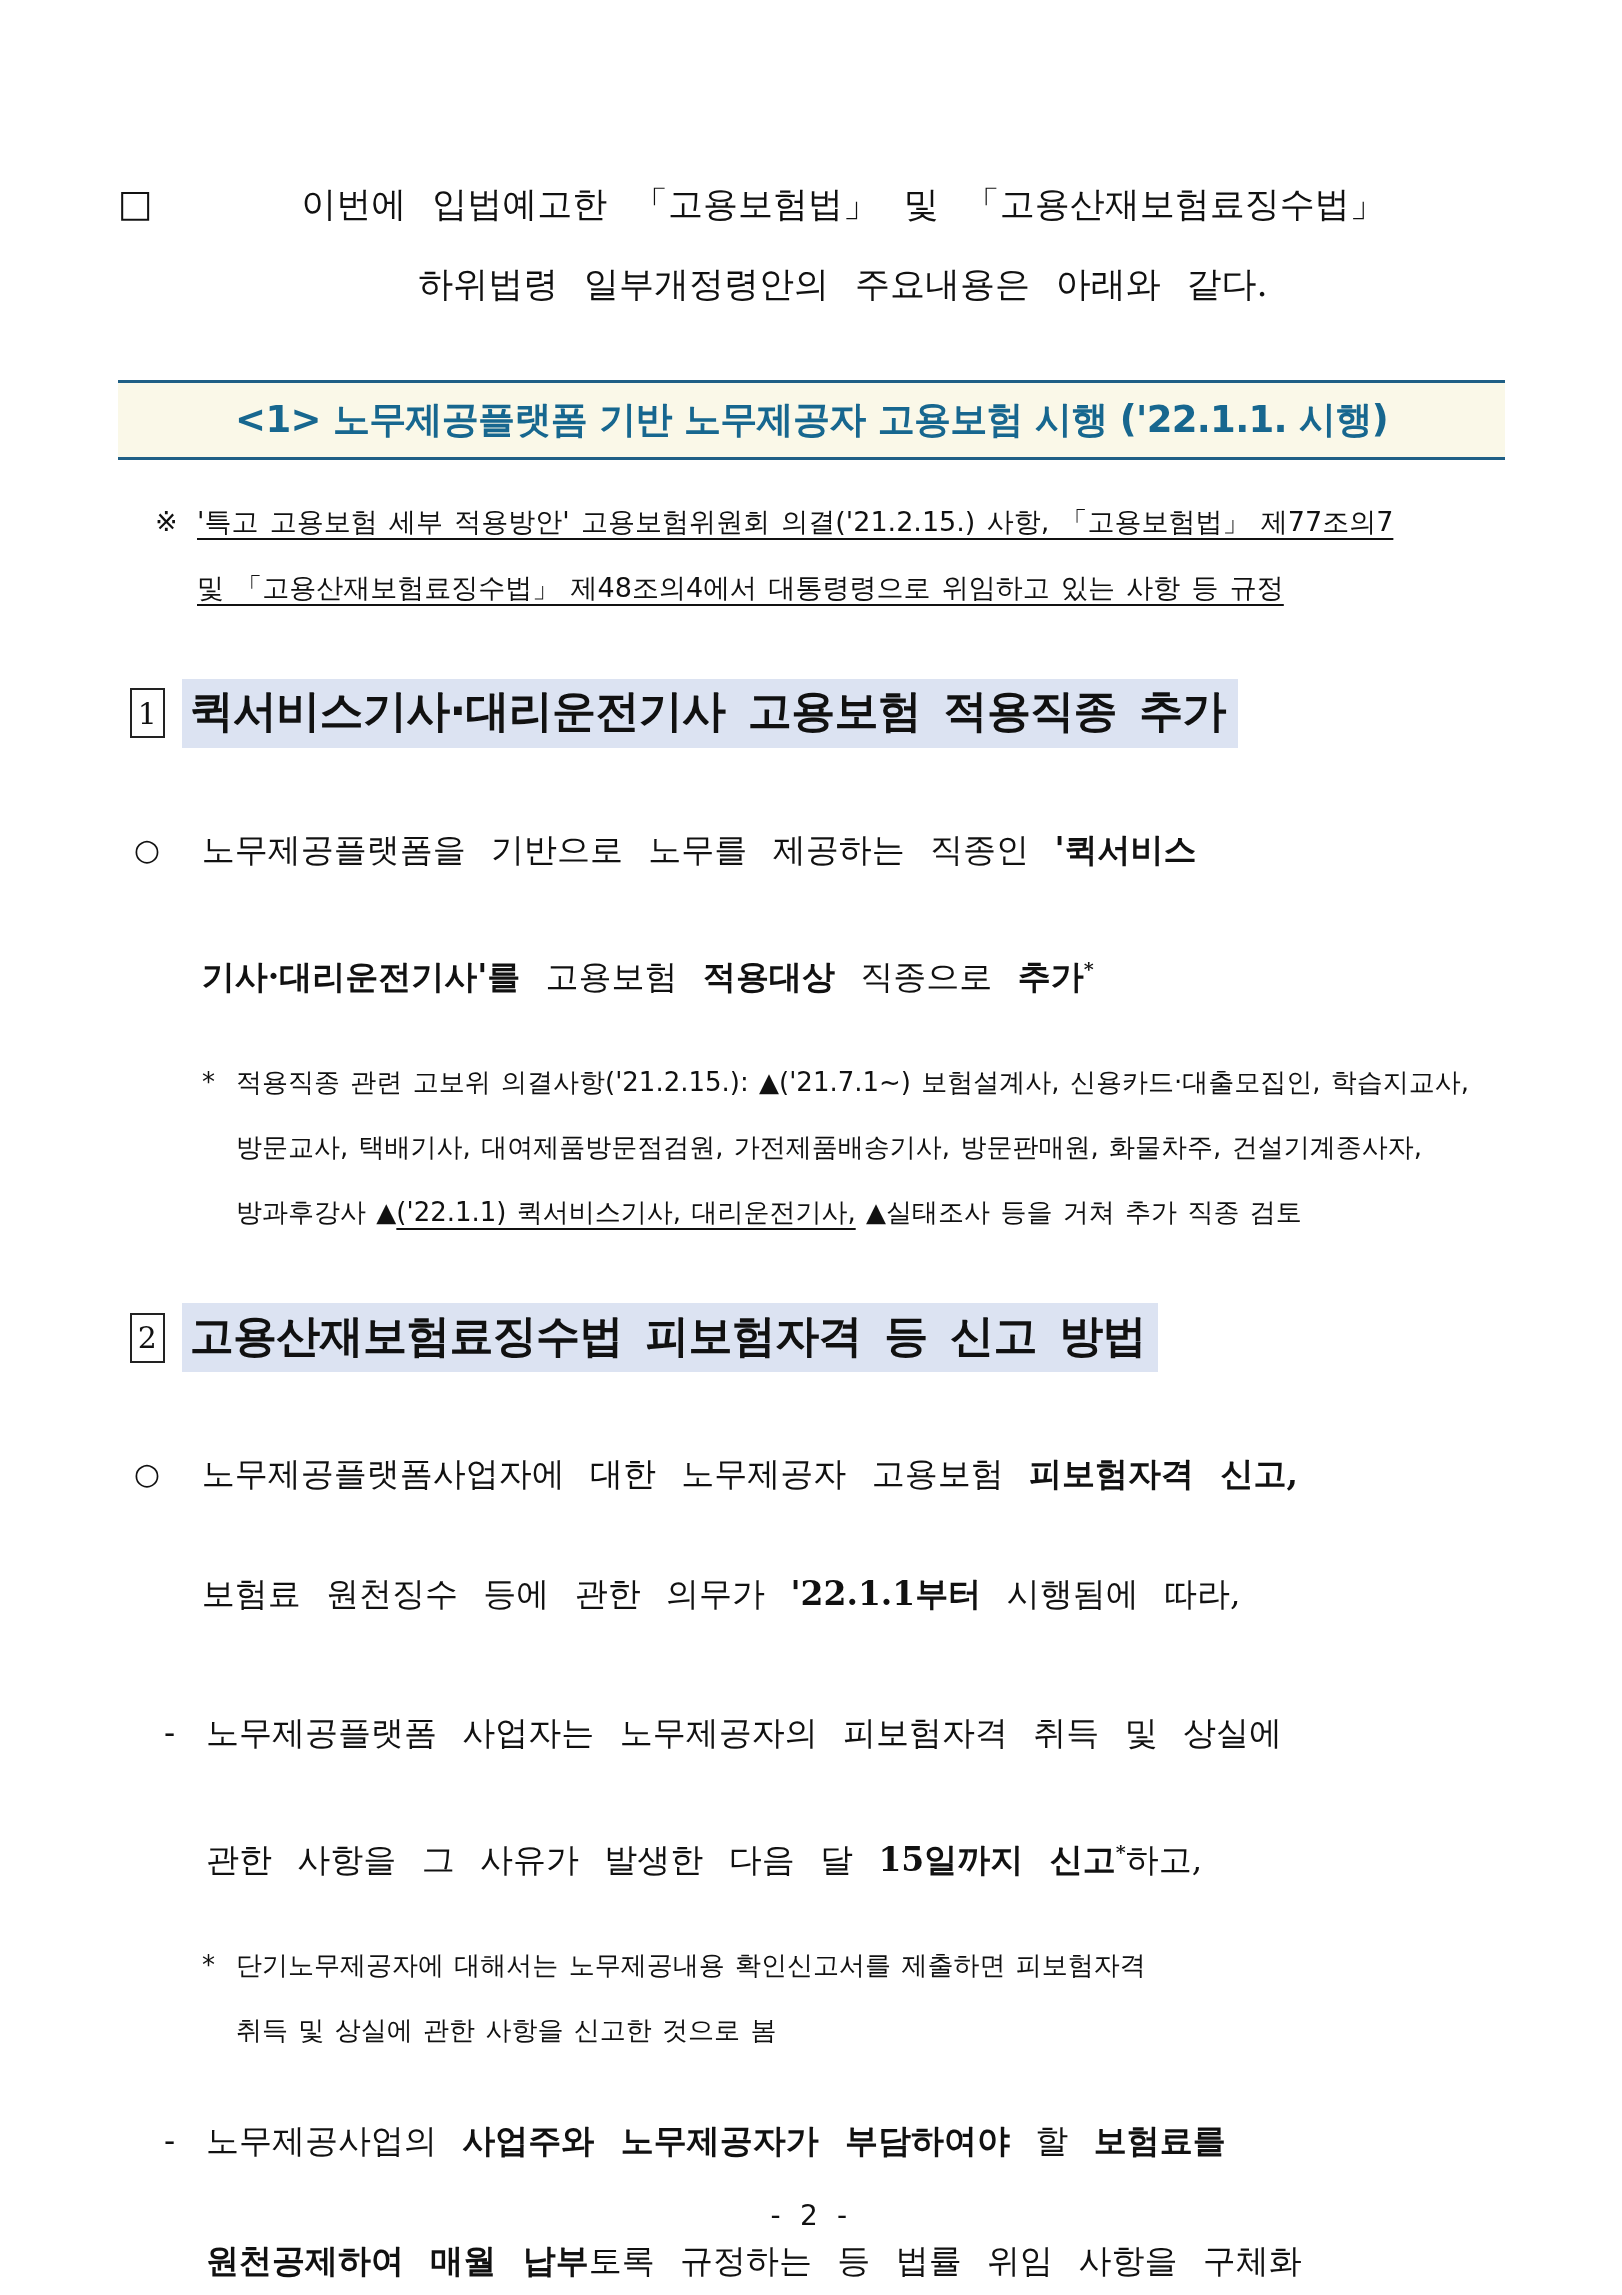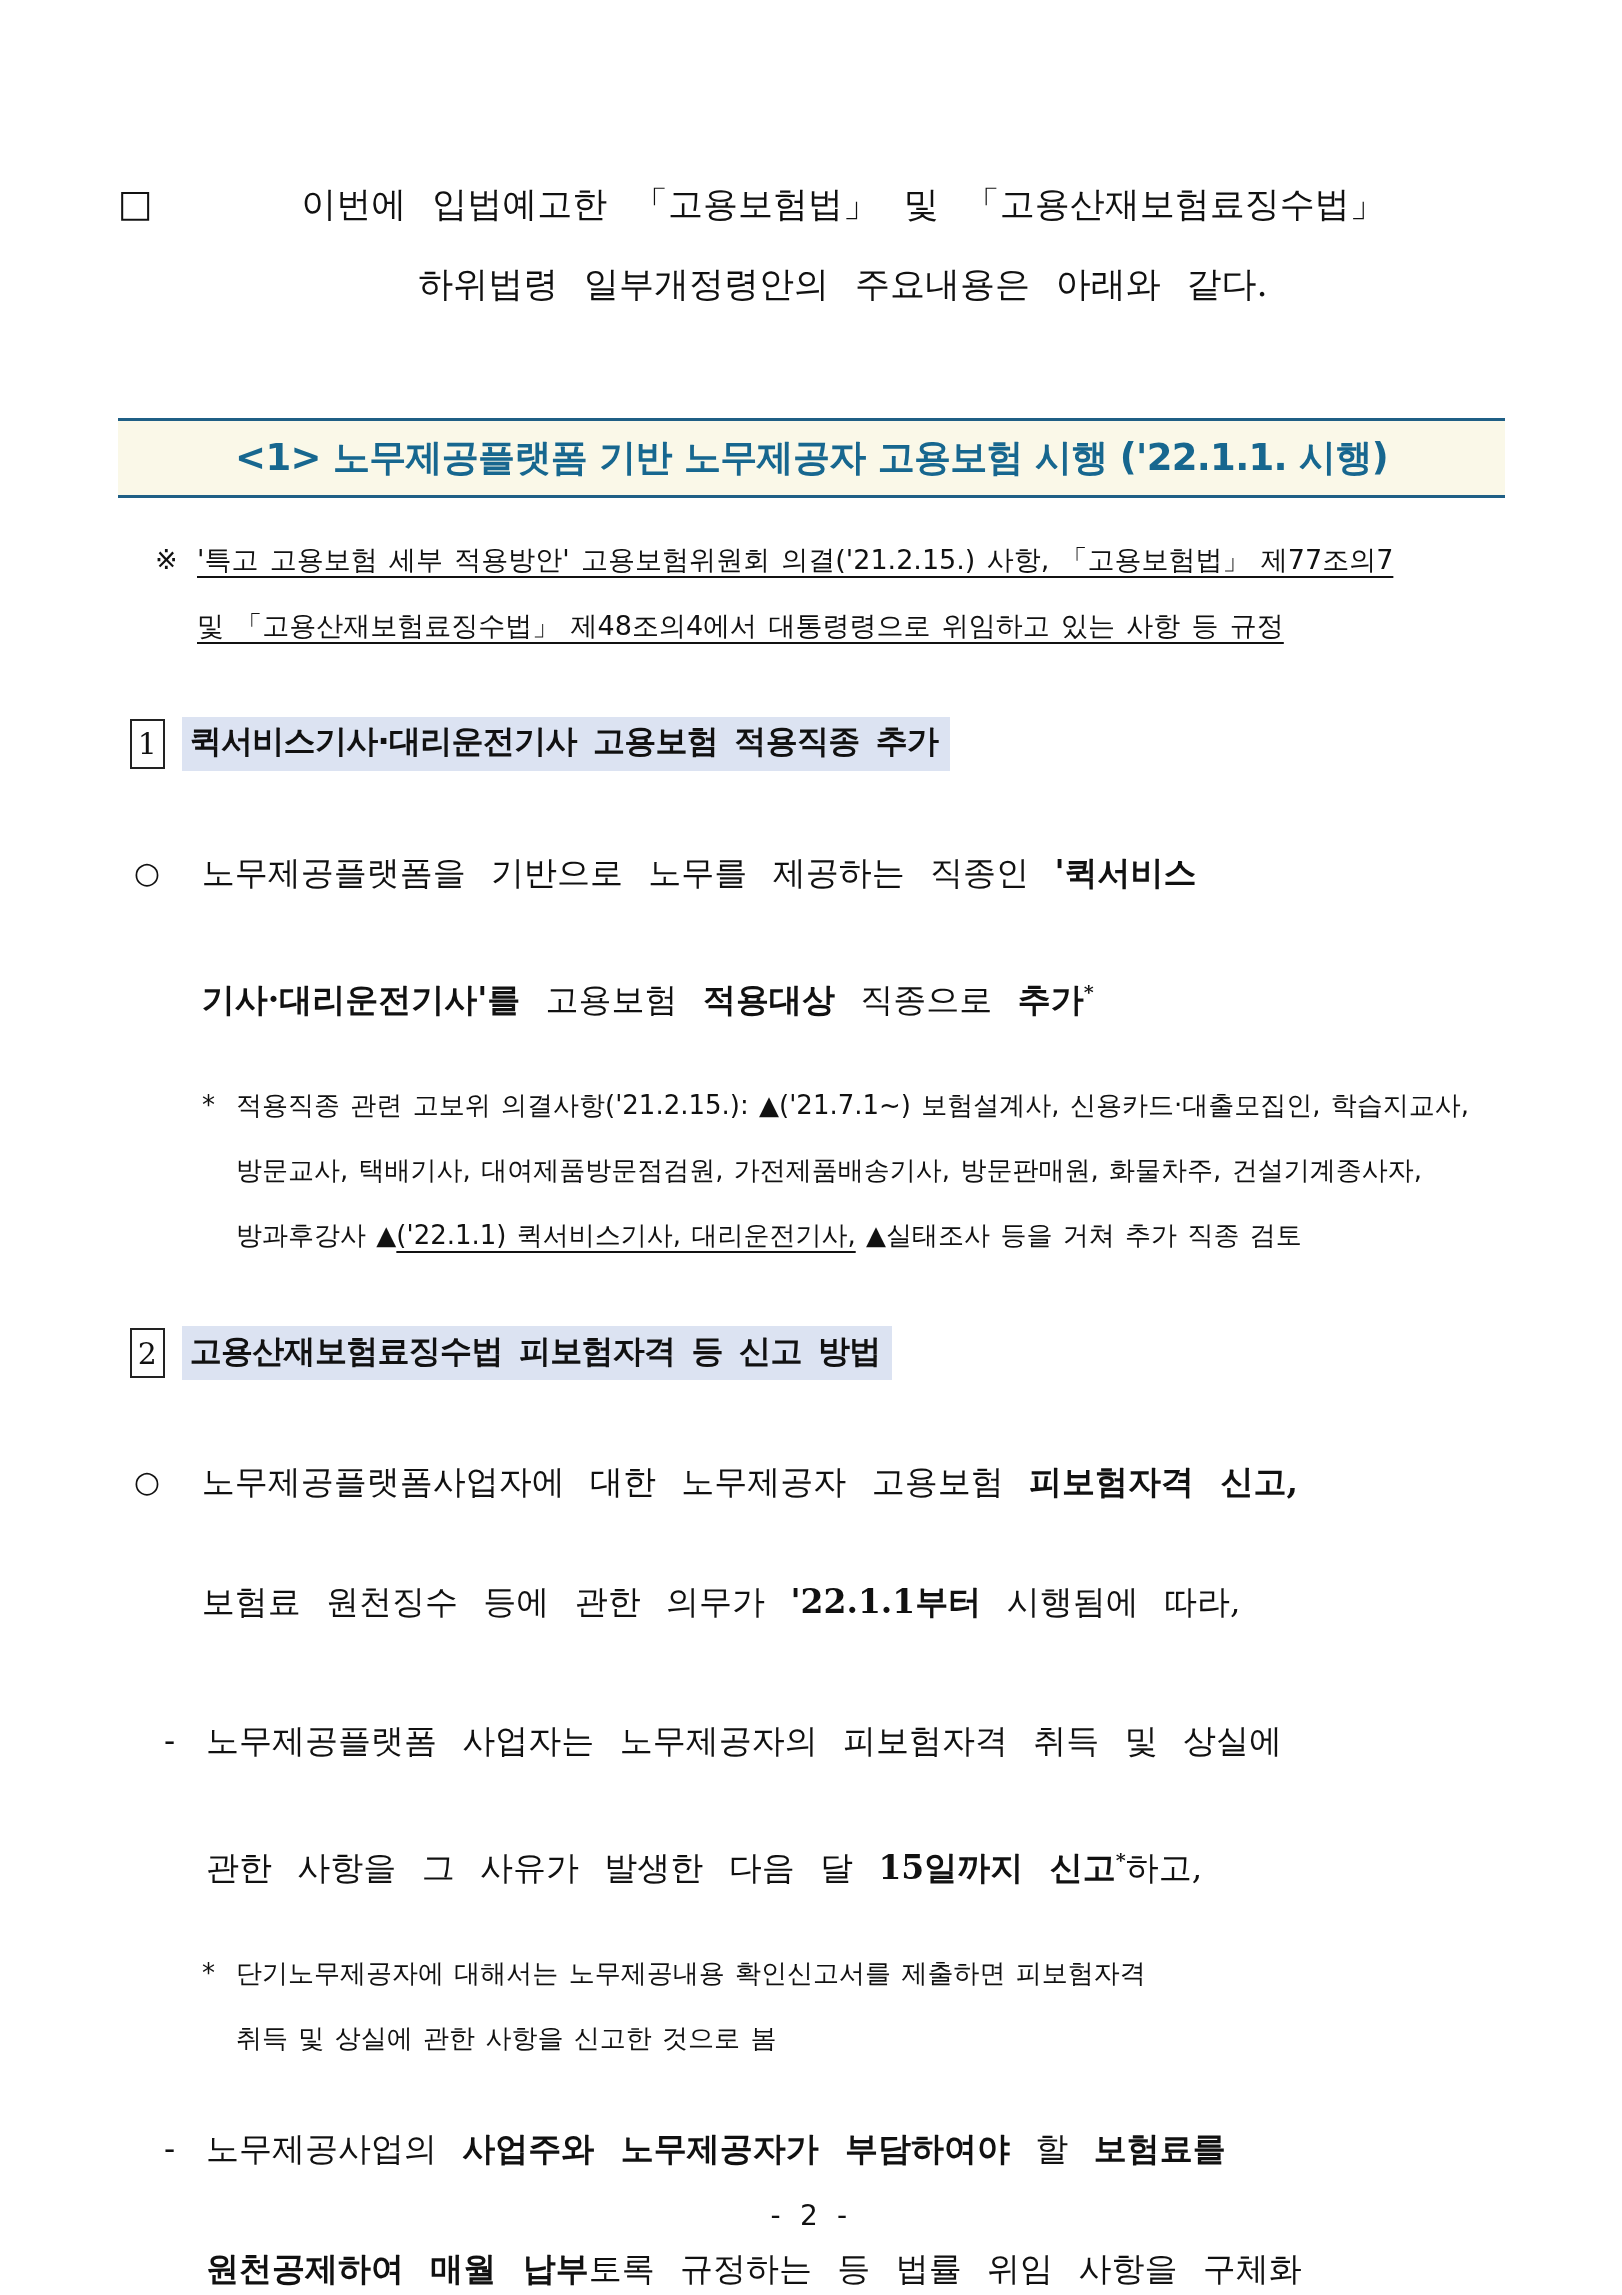--- a/index.html
+++ b/index.html
@@ -33,21 +33,21 @@
   }
   .intro .bullet{
     flex:0 0 63px;
     font-size:37px;
     line-height:80px;
   }
   .intro .txt{flex:1;text-align:center;}
 
   
   .band{
-    margin-top:94px;
+    margin-top:56px;
     background:var(--band-bg);
     border-top:3.3px solid var(--band-border);
     border-bottom:3.3px solid var(--band-border);
     padding:11.8px 6.5px;
     text-align:center;
     font-family:"DejaVu Sans","Liberation Sans",sans-serif;
     font-weight:bold;
     font-size:37px;
     letter-spacing:-0.7px;
     color:var(--accent);
@@ -78,21 +78,21 @@
     display:flex;align-items:center;justify-content:center;
     width:35px;height:50px;
     border:2px solid #222222;
     font-family:"DejaVu Serif","Liberation Serif",serif;
     font-size:30px;
   }
   .item-title{
     background:var(--highlight);
     font-family:"DejaVu Sans","Liberation Sans",sans-serif;
     font-weight:bold;
-    font-size:32px;
+    font-size:44px;
     letter-spacing:-0.7px;
     padding:3.9px 11.8px 6.5px 7.9px;
     word-spacing:0.18em;
   }
 
   
   .para{
     display:flex;
     margin-top:42px;
     font-size:33px;

